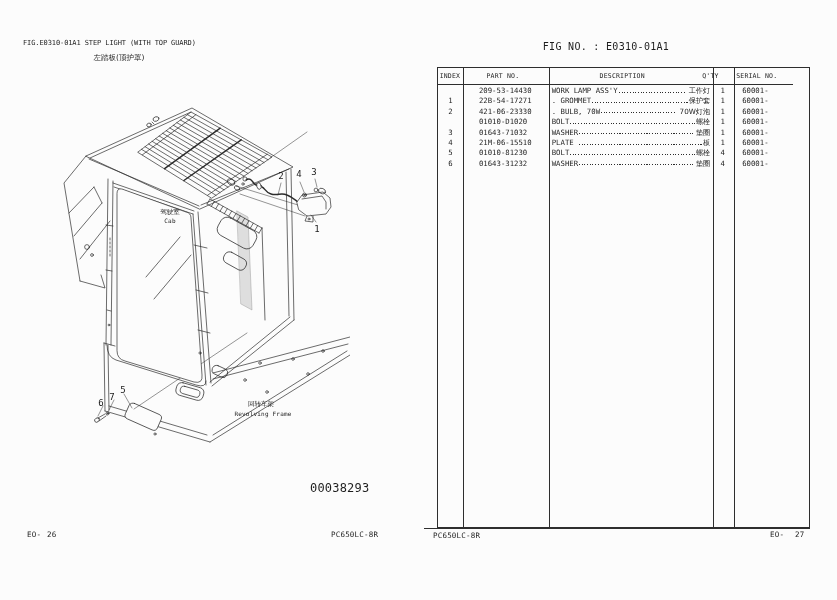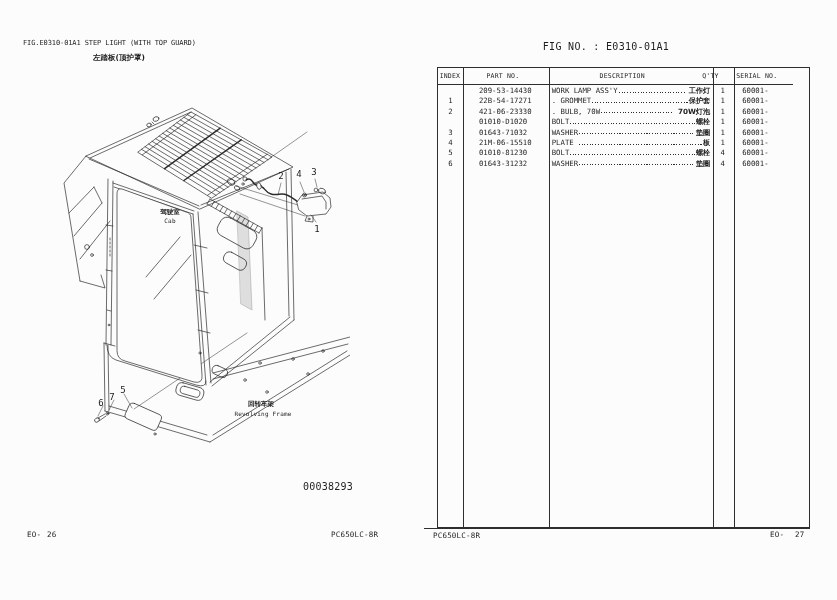--- a/index.html
+++ b/index.html
@@ -5,26 +5,26 @@
   html,body{margin:0;padding:0;}
   body{
     width:837px;height:600px;position:relative;overflow:hidden;
     background:#fcfcfc;
     font-family:"DejaVu Sans Mono","Liberation Mono",monospace;
     color:#1e1e1e;
     -webkit-font-smoothing:antialiased;
   }
   .abs{position:absolute;}
   .mono{font-family:"DejaVu Sans Mono","Liberation Mono",monospace;}
-  .cjk{font-family:"DejaVu Sans","Liberation Sans",sans-serif;font-weight:bold;}
+  .cjk{font-family:"DejaVu Sans","Liberation Sans",sans-serif;}
 
   
   .fig-title{left:23px;top:39px;font-size:7px;letter-spacing:-0.1px;white-space:pre;}
   .fig-subtitle{left:23px;top:53px;width:192px;text-align:center;font-size:7.5px;}
-  .drawing-number{left:303px;top:481px;width:50px;text-align:center;font-size:10px;letter-spacing:0.2px;}
+  .drawing-number{left:310px;top:481px;width:50px;text-align:center;font-size:12px;letter-spacing:0.2px;}
 
   .diagram-wrap{left:60px;top:95px;width:290px;height:360px;}
   .diagram-wrap svg{position:absolute;left:0;top:0;}
   .callout{
     position:absolute;transform:translate(-50%,-50%);
     font-size:9px;color:#1a1a1a;font-family:"DejaVu Sans Mono",monospace;
   }
   .diag-label{position:absolute;transform:translateX(-50%);white-space:nowrap;color:#222;}
   .lbl-cn{font-size:6.5px;}
   .lbl-en{font-size:6px;letter-spacing:0.2px;}

